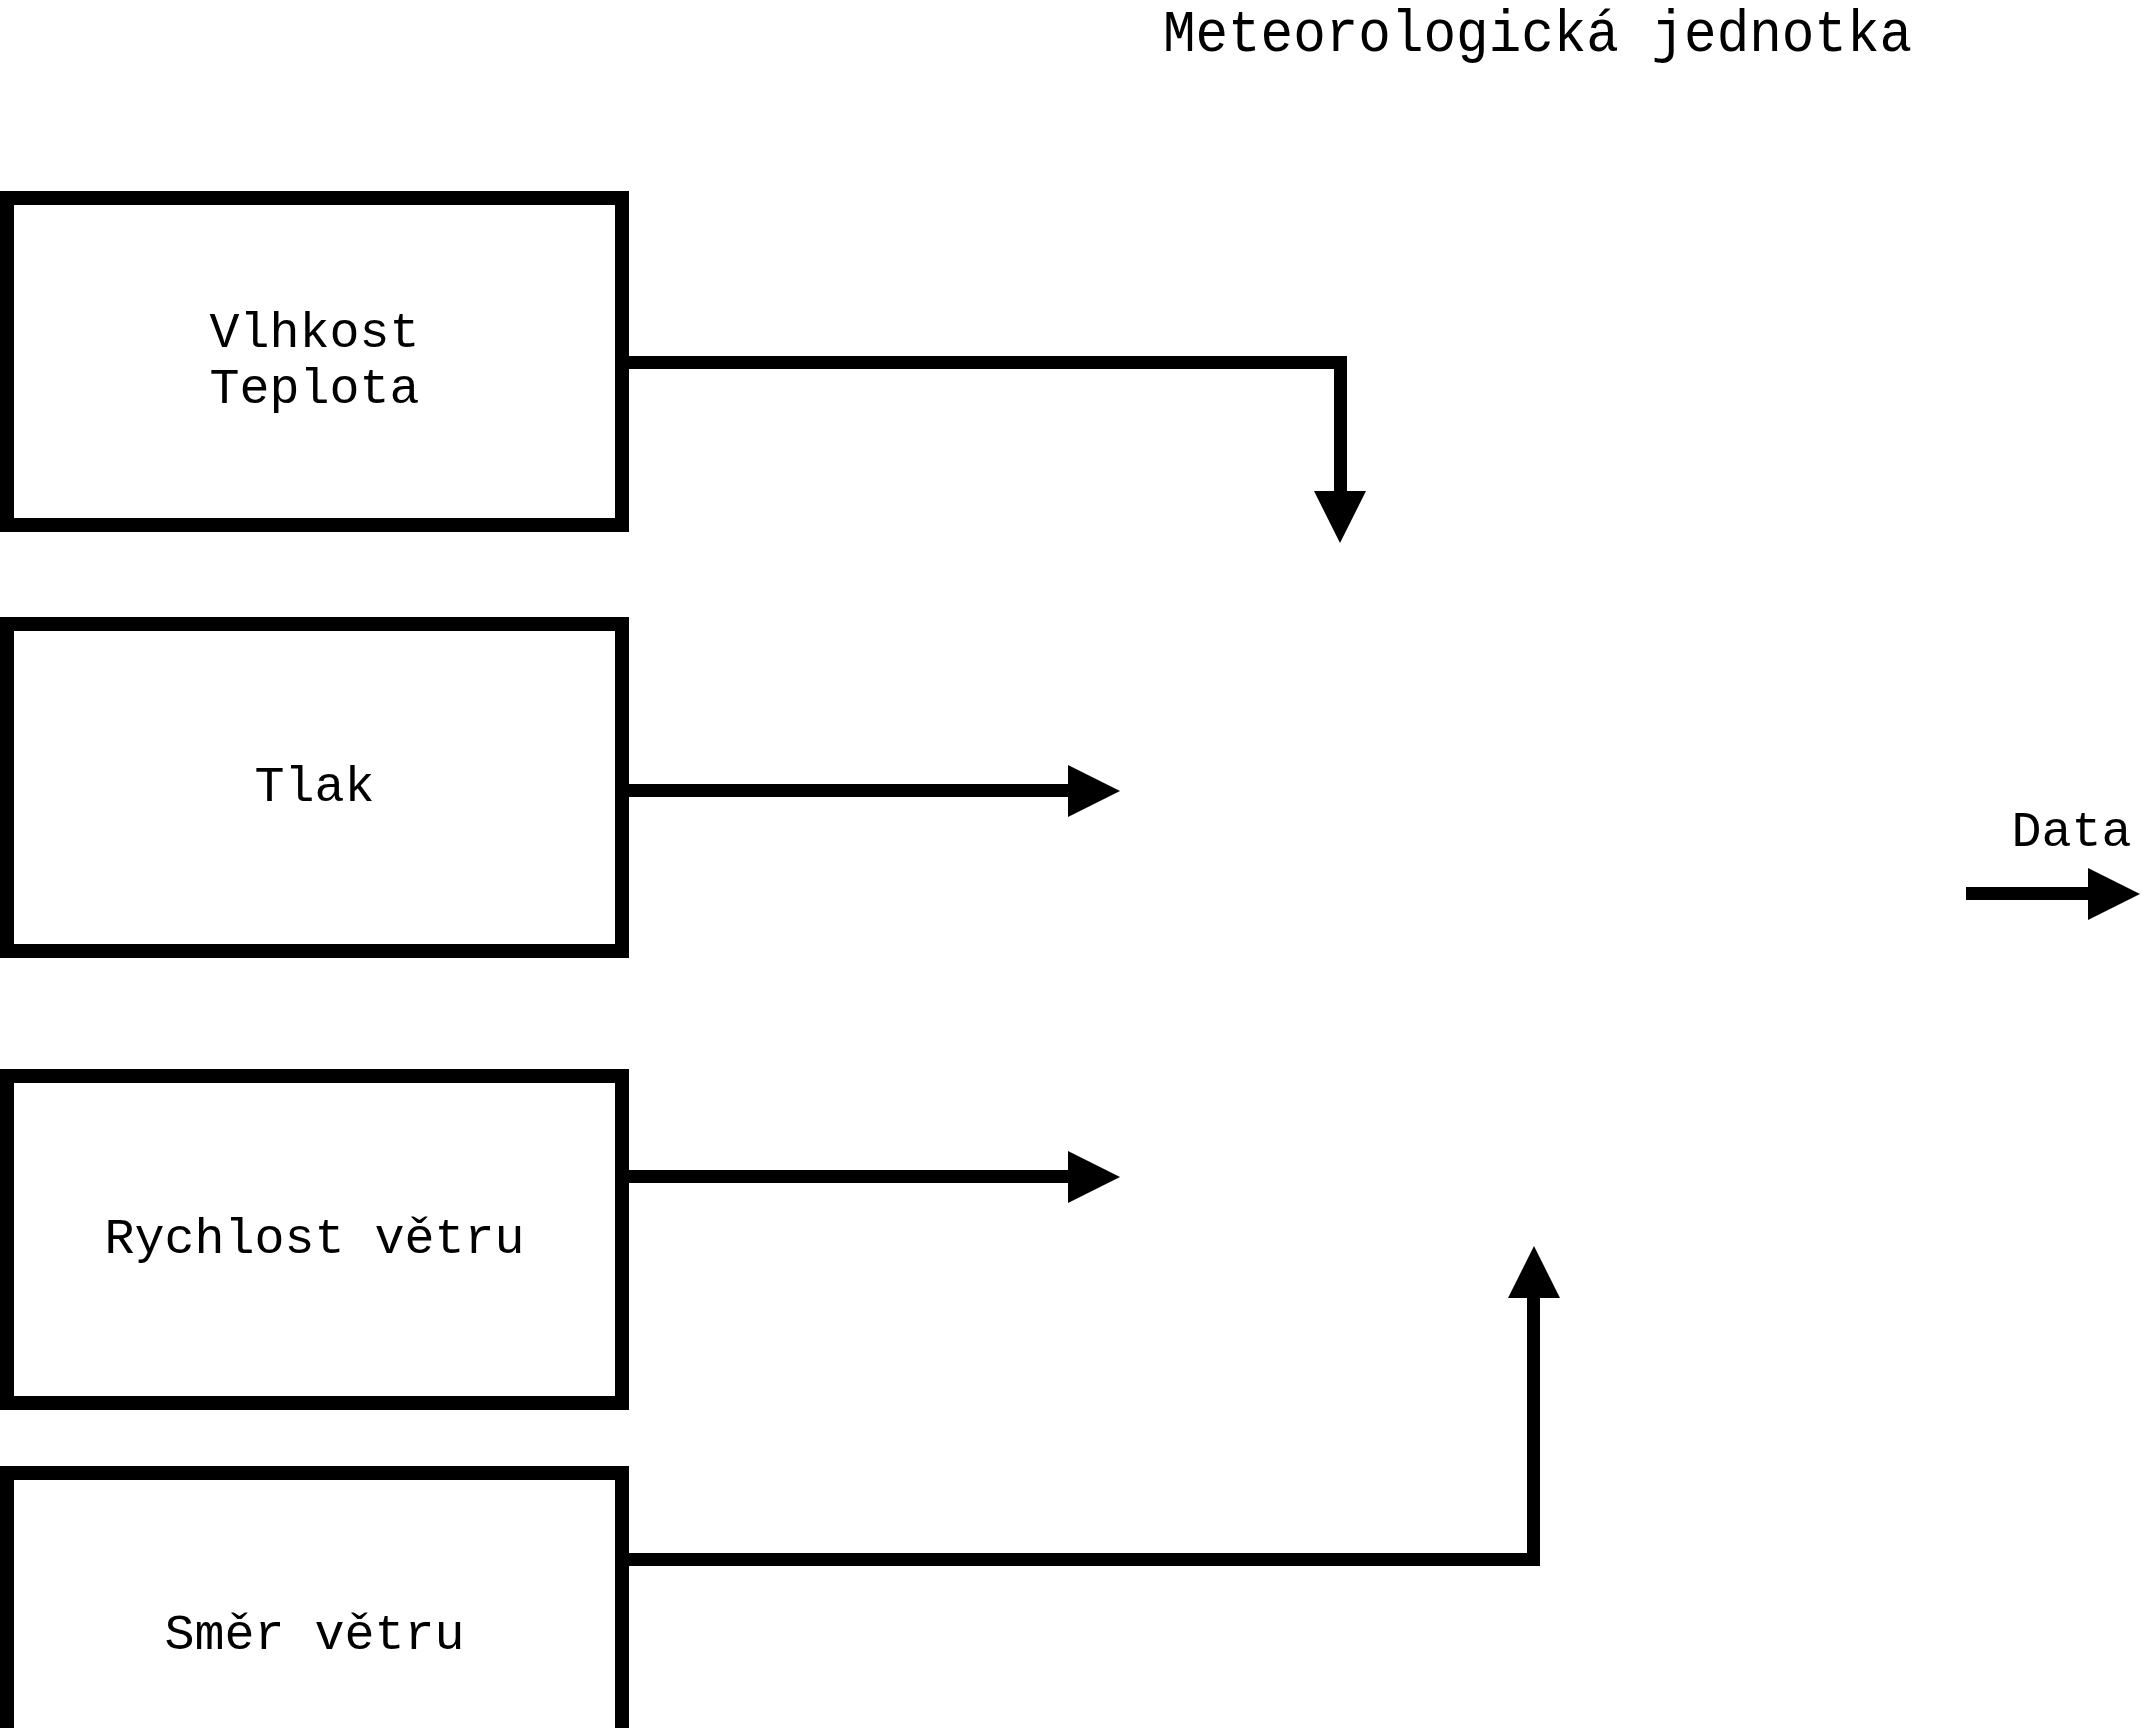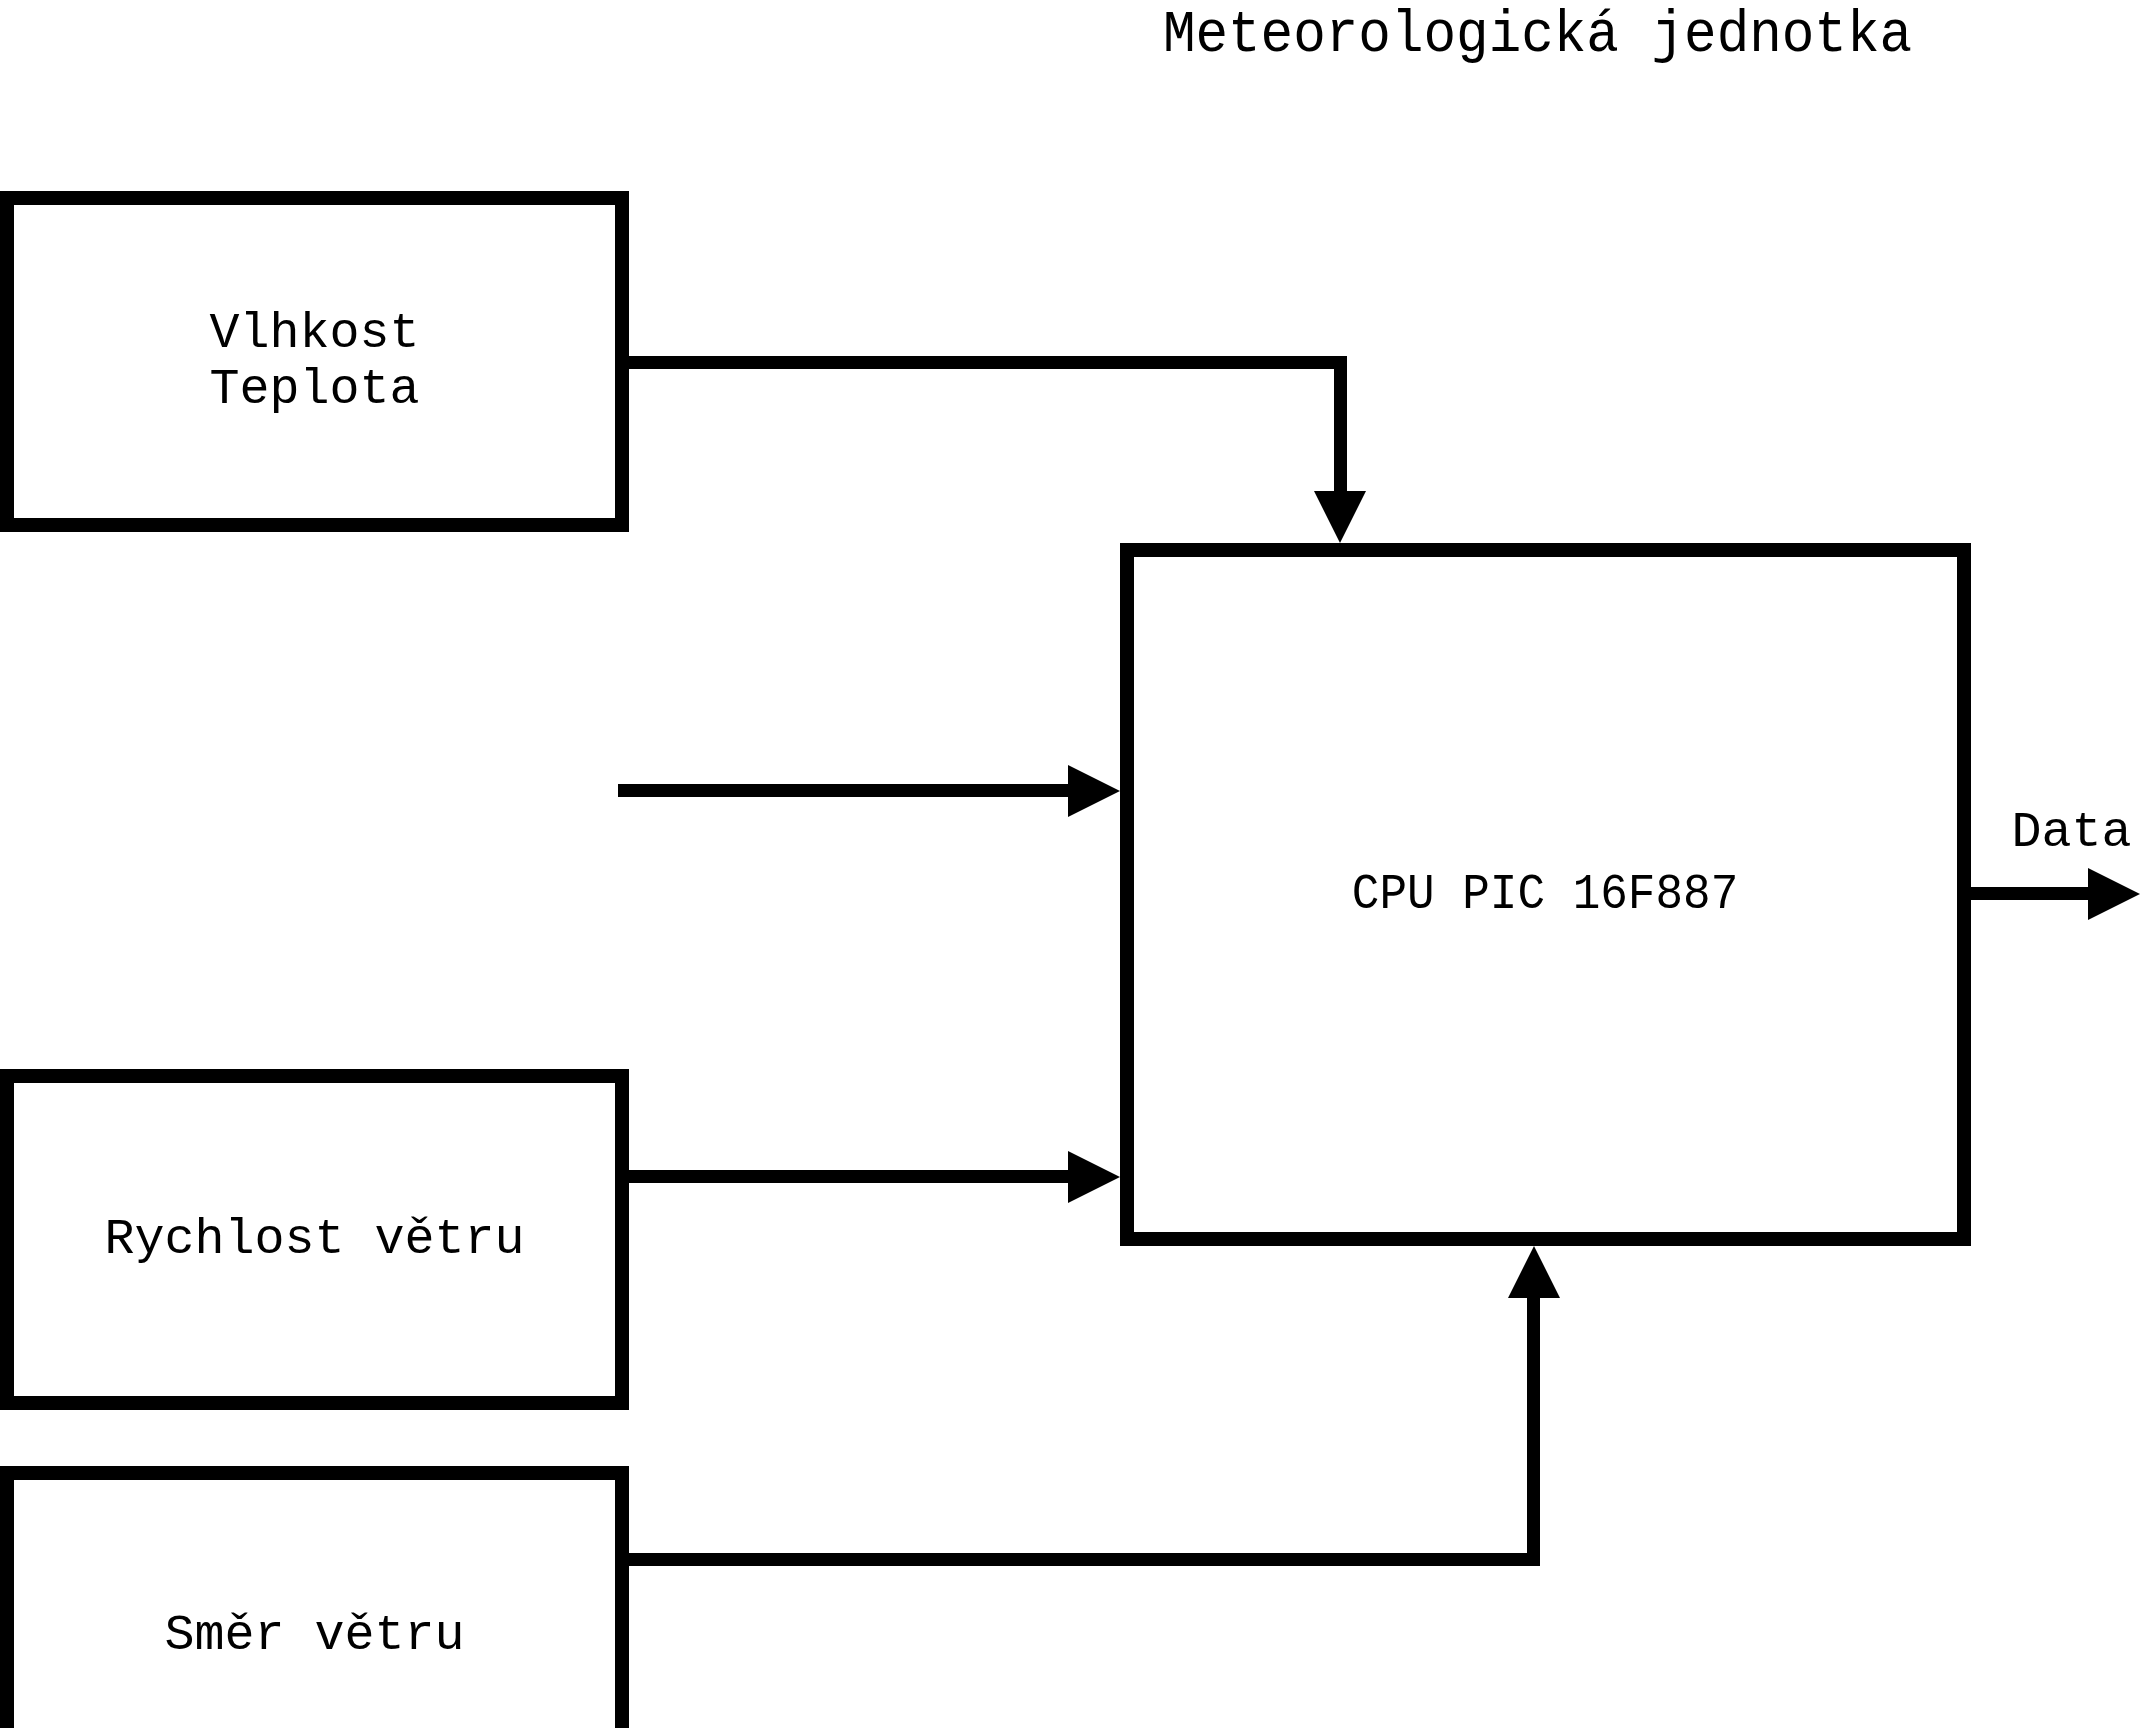--- a/index.html
+++ b/index.html
@@ -117,32 +117,32 @@
 
 <div class="canvas">
 
   <div class="title">Meteorologická jednotka</div>
 
   <div class="box sensor-box" id="box-vlhkost">
     <div class="box-label">Vlhkost
 Teplota</div>
   </div>
 
+  <div class="box sensor-box" id="box-tlak">
+    <div class="box-label">Tlak</div>
+  </div>
 
   <div class="box sensor-box" id="box-rychlost">
     <div class="box-label">Rychlost větru</div>
   </div>
 
   <div class="box sensor-box" id="box-smer">
     <div class="box-label">Směr větru</div>
   </div>
 
-  <div class="box" id="box-cpu">
-    <div class="box-label">CPU PIC 16F887</div>
-  </div>
 
   <div>
     <div class="hline" id="a1-h"></div>
     <div class="vline" id="a1-v"></div>
     <div class="arrowhead down" id="a1-head"></div>
   </div>
 
   <div>
     <div class="hline" id="a2-h"></div>
     <div class="arrowhead right" id="a2-head"></div>

